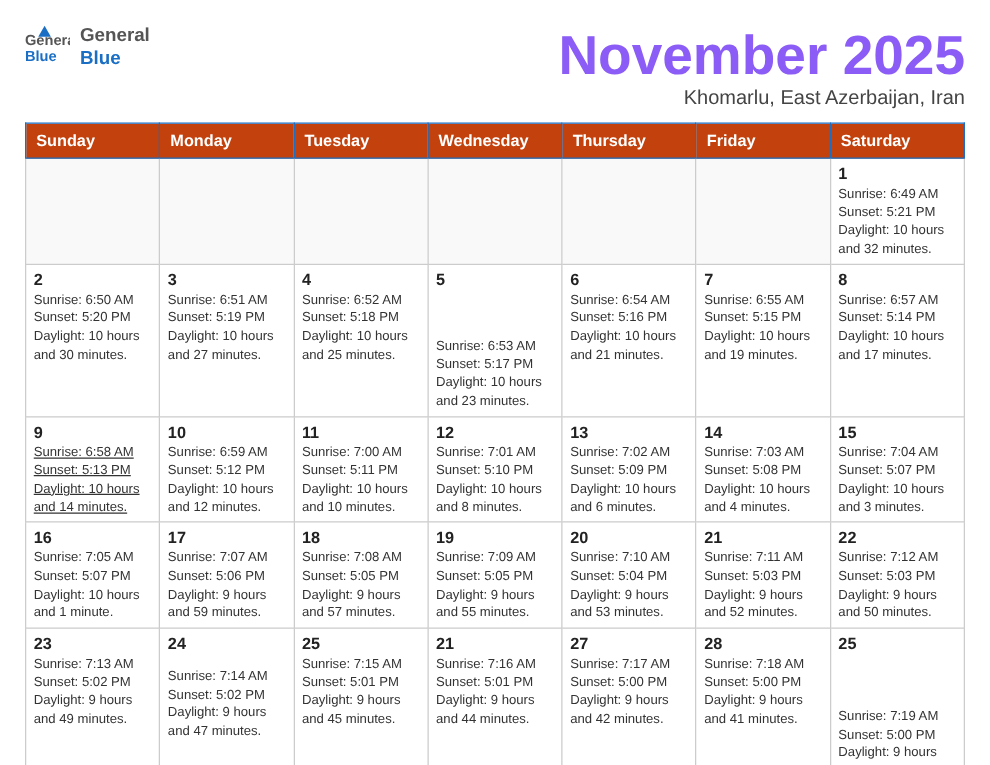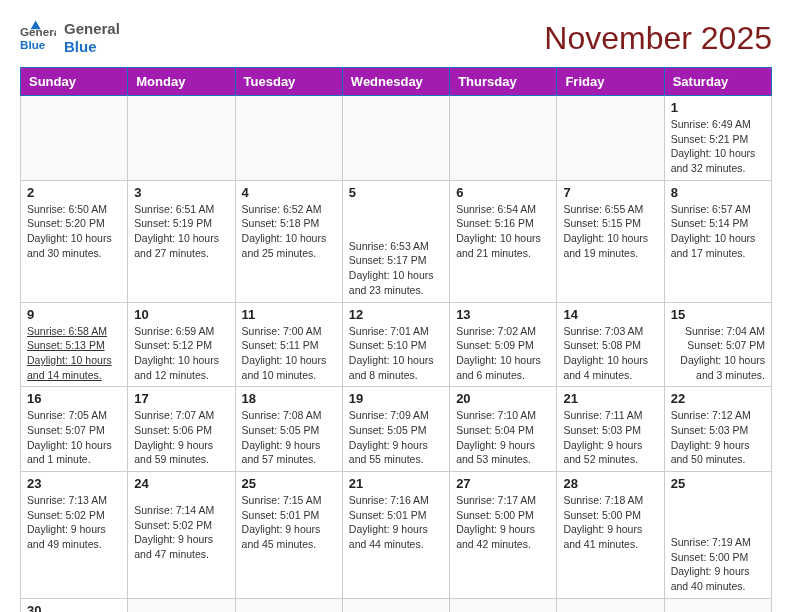--- a/index.html
+++ b/index.html
@@ -22,35 +22,35 @@
       gap: 6px;
     }
     .logo-icon {
       width: 36px;
       height: 36px;
     }
     .title-section {
       text-align: right;
     }
     .month-title {
-      font-size: 32px;
-      font-weight: normal;
-      color: #7f1d1d;
+      font-size: 44px;
+      font-weight: bold;
+      color: #8b5cf6;
     }
     .location-title {
       font-size: 16px;
       color: #444;
     }
     .calendar {
       width: 100%;
       border-collapse: collapse;
       border: 1px solid #ccc;
     }
     .calendar th {
-      background: #a21caf;
+      background: #c2410c;
       color: #fff;
       text-align: left;
       padding: 6px 8px;
       font-size: 13px;
       border: 1px solid #1a6fc4;
     }
     .calendar td {
       border: 1px solid #ccc;
       vertical-align: top;
       padding: 4px 6px;
@@ -90,20 +90,21 @@
 
       <polygon points="32,8 40,22 24,22" fill="#1a6fc4" transform="translate(-5, -5) scale(0.7)"></polygon>
     </svg>
     <div style="display:flex;flex-direction:column;line-height:1.2;margin-left:2px;">
       <span style="font-size:15px;color:#555;font-weight:bold;">General</span>
       <span style="font-size:15px;color:#1a6fc4;font-weight:bold;">Blue</span>
     </div>
   </div>
   <div class="title-section">
     <div class="month-title">November 2025</div>
+    <div class="location-title">Khomarlu, East Azerbaijan, Iran</div>
   </div>
 </div>
 
 <table class="calendar">
   <thead>
     <tr>
     <th>Sunday</th>
         <th>Monday</th>
         <th>Tuesday</th>
         <th>Wednesday</th>
@@ -217,21 +218,21 @@
         </td>
         <td>
           <span class="day-number">14</span>
           <div class="day-info" style="white-space: pre-line;">Sunrise: 7:03 AM
 Sunset: 5:08 PM
 Daylight: 10 hours
 and 4 minutes.</div>
         </td>
         <td>
           <span class="day-number">15</span>
-          <div class="day-info" style="white-space: pre-line; text-align: right;">Sunrise: 7:04 AM
+          <div class="day-info" style="white-space: pre-line;">Sunrise: 7:04 AM
 Sunset: 5:07 PM
 Daylight: 10 hours
 and 3 minutes.</div>
         </td>
       </tr>
       <tr>
         <td>
           <span class="day-number">16</span>
           <div class="day-info" style="white-space: pre-line;">Sunrise: 7:05 AM
 Sunset: 5:07 PM

